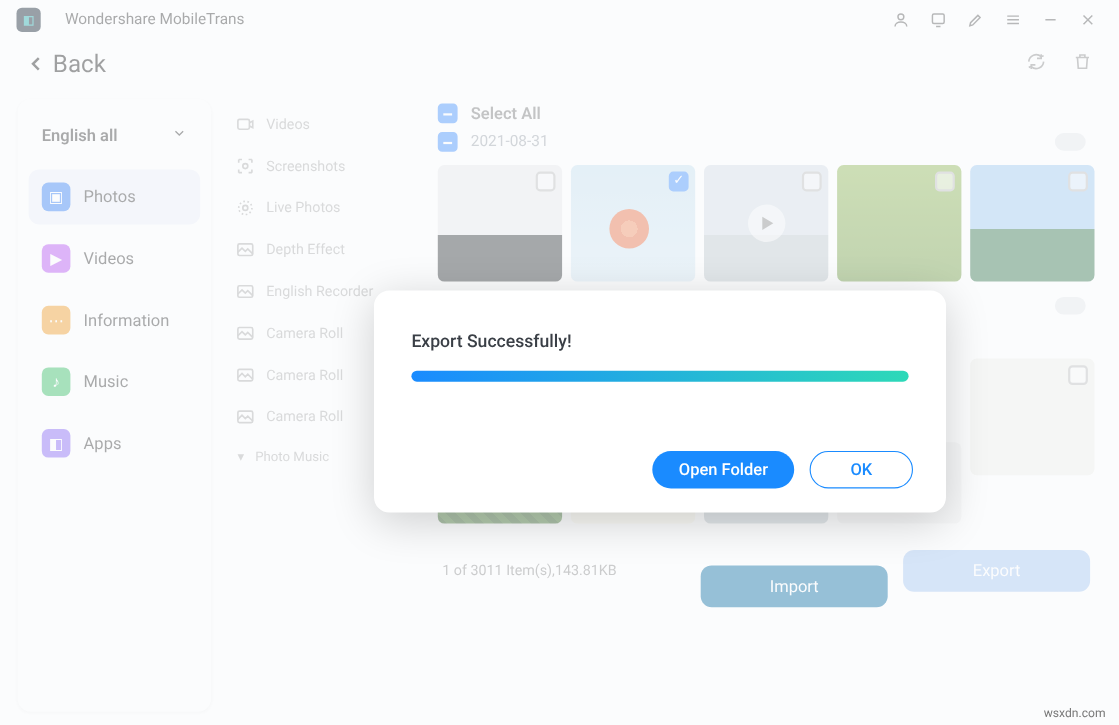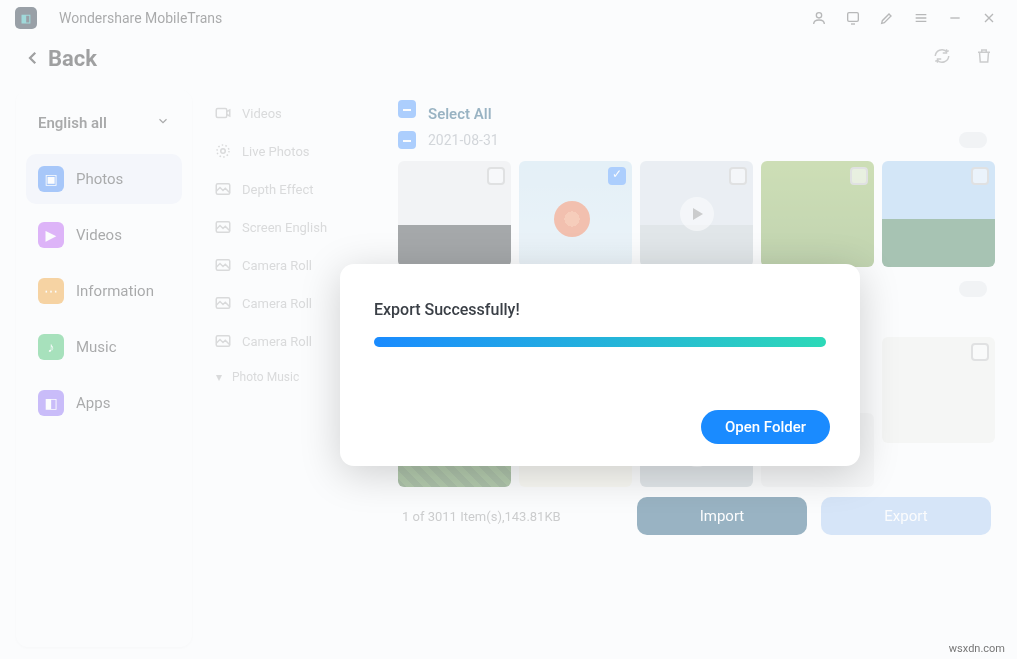--- a/index.html
+++ b/index.html
@@ -3,21 +3,21 @@
 <meta charset="utf-8">
 <style>
 *{box-sizing:border-box;margin:0;padding:0;font-family:-apple-system,BlinkMacSystemFont,"Segoe UI",Roboto,sans-serif;}
 body{width:1017px;height:659px;background:#fff;overflow:hidden;position:relative;}
 .titlebar{height:36px;display:flex;align-items:center;padding:0 15px;}
 .app-logo{width:22px;height:22px;background:#0a1a2a;border-radius:5px;display:flex;align-items:center;justify-content:center;font-size:11px;color:#1da8a8;font-weight:bold;}
 .app-title{margin-left:22px;font-size:14px;color:#333;}
 .titlebar-spacer{flex:1;}
 .titlebar-btn{width:26px;height:26px;display:flex;align-items:center;justify-content:center;color:#555;cursor:pointer;font-size:15px;margin-left:8px;}
 .back-row{height:44px;display:flex;align-items:center;padding:0 24px;justify-content:space-between;}
-.back-btn{font-size:22px;font-weight:700;color:#1a1a1a;cursor:pointer;display:flex;align-items:center;gap:6px;}
+.back-btn{font-size:22px;font-weight:400;color:#1a1a1a;cursor:pointer;display:flex;align-items:center;gap:6px;}
 .back-btn svg{width:18px;height:18px;}
 .back-actions{display:flex;gap:24px;}
 .back-actions .icn{color:#888;cursor:pointer;}
 .main-area{position:absolute;top:90px;left:16px;right:16px;bottom:12px;display:flex;}
 .sidebar{width:200px;background:#fff;border-radius:12px;padding:16px 10px;box-shadow:0 1px 3px rgba(0,0,0,0.05);}
 .filter{display:flex;justify-content:space-between;align-items:flex-start;padding:8px 12px;font-size:15px;font-weight:600;color:#333;cursor:pointer;margin-bottom:14px;}
 .nav-item{display:flex;align-items:center;padding:12px 12px;border-radius:10px;font-size:15px;color:#333;cursor:pointer;gap:12px;margin-bottom:6px;}
 .nav-item.active{background:#edf0fa;}
 .nav-icon{width:26px;height:26px;border-radius:6px;display:flex;align-items:center;justify-content:center;color:#fff;font-size:14px;}
 .ic-photos{background:#2d7bf6;}
@@ -27,36 +27,36 @@
 .ic-apps{background:#8260f6;}
 .content{flex:1;display:flex;margin-left:10px;}
 .cat-list{width:190px;padding:4px 0;}
 .cat-item{display:flex;align-items:center;gap:10px;padding:10px 12px;font-size:13px;color:#aaa;cursor:pointer;}
 .cat-item svg{width:18px;height:18px;flex-shrink:0;}
 .cat-item.shared{font-size:12px;color:#aaa;padding-left:14px;}
 .gallery{flex:1;padding:0 6px;}
 .sel-row{display:flex;align-items:center;gap:12px;padding:4px 0;}
 .chk{width:18px;height:18px;border:2px solid #3b8cff;border-radius:4px;background:#3b8cff;position:relative;}
 .chk::after{content:"";position:absolute;top:7px;left:3px;right:3px;height:2px;background:#fff;}
-.sel-label{font-size:15px;color:#0c4a6e;font-weight:600;margin-top:11px;}
+.sel-label{font-size:15px;color:#737373;font-weight:600;}
 .date-label{font-size:14px;color:#9aa0a8;}
 .count-pill{width:28px;height:16px;border-radius:8px;background:#e5e8ec;margin-left:auto;margin-right:8px;}
 .thumb-row{display:flex;gap:8px;margin-top:8px;}
 .thumb{width:113px;height:106px;border-radius:6px;background:#d8dde3;position:relative;overflow:hidden;}
 .thumb .cb{position:absolute;top:6px;right:6px;width:18px;height:18px;border:2px solid #bbb;border-radius:4px;background:rgba(255,255,255,0.6);}
 .thumb .cb.on{background:#3b8cff;border-color:#3b8cff;}
 .thumb .cb.on::after{content:"✓";color:#fff;font-size:12px;position:absolute;top:-2px;left:2px;}
 .play{position:absolute;top:50%;left:50%;width:34px;height:34px;border-radius:50%;background:rgba(255,255,255,0.6);transform:translate(-50%,-50%);display:flex;align-items:center;justify-content:center;}
 .play::after{content:"";border-left:10px solid #888;border-top:6px solid transparent;border-bottom:6px solid transparent;margin-left:3px;}
 .date-row{display:flex;align-items:center;gap:12px;padding:10px 4px 4px;}
 .cb-out{width:18px;height:18px;border:2px solid #bbb;border-radius:4px;}
 .footer{display:flex;align-items:center;gap:14px;padding:10px 4px;}
 .stats{font-size:13px;color:#888;}
 .action-btn{width:170px;height:38px;border-radius:10px;border:none;color:#fff;font-size:15px;cursor:pointer;}
-.btn-import{background:#0c4a6e;}
+.btn-import{background:#0369a1;margin-top:28px;}
 .btn-export{background:#a3c5f2;}
 .dim-overlay{position:absolute;inset:0;background:rgba(249,250,252,0.6);}
 .modal{position:absolute;top:264px;left:340px;width:520px;height:202px;background:#fff;border-radius:14px;box-shadow:0 8px 40px rgba(0,0,0,0.18);padding:36px 34px 26px;}
 .modal-title{font-size:16px;color:#3a3f46;font-weight:500;}
 .progress{margin-top:18px;height:10px;border-radius:6px;background:linear-gradient(90deg,#1a8bff,#2dd9b8);}
 .modal-actions{position:absolute;bottom:22px;right:30px;display:flex;gap:14px;}
 .modal-btn{height:34px;padding:0 24px;border-radius:18px;font-size:15px;cursor:pointer;border:none;}
 .btn-open{background:#1a8bff;color:#fff;font-weight:500;}
 .btn-ok{background:#fff;color:#1a8bff;border:1.5px solid #1a8bff;font-weight:500;padding:0 36px;}
 .watermark{position:absolute;bottom:4px;right:12px;font-size:11px;color:#777;}
@@ -167,38 +167,45 @@
     <div class="cat-list">
       <div class="cat-item">
           <svg viewBox="0 0 24 24" fill="none" stroke="currentColor" stroke-width="2">
             <rect x="3" y="6" width="14" height="12" rx="2"></rect>
             <path d="M17 10l4-2v8l-4-2"></path>
           </svg>
           <span>Videos</span>
         </div>
       <div class="cat-item">
           <svg viewBox="0 0 24 24" fill="none" stroke="currentColor" stroke-width="2">
+            <path d="M4 4h4M4 4v4M20 4h-4M20 4v4M4 20h4M4 20v-4M20 20h-4M20 20v-4"></path>
+            <circle cx="12" cy="12" r="3"></circle>
+          </svg>
+          <span>Screenshots</span>
+        </div>
+      <div class="cat-item">
+          <svg viewBox="0 0 24 24" fill="none" stroke="currentColor" stroke-width="2">
             <circle cx="12" cy="12" r="3"></circle>
             <circle cx="12" cy="12" r="8" stroke-dasharray="2 3"></circle>
           </svg>
           <span>Live Photos</span>
         </div>
       <div class="cat-item">
           <svg viewBox="0 0 24 24" fill="none" stroke="currentColor" stroke-width="2">
             <rect x="3" y="5" width="18" height="14" rx="2"></rect>
             <path d="M3 15l5-5 4 4 3-3 6 6"></path>
           </svg>
           <span>Depth Effect</span>
         </div>
       <div class="cat-item">
           <svg viewBox="0 0 24 24" fill="none" stroke="currentColor" stroke-width="2">
             <rect x="3" y="5" width="18" height="14" rx="2"></rect>
             <path d="M3 15l5-5 4 4 3-3 6 6"></path>
           </svg>
-          <span>Screen English</span>
+          <span>English Recorder</span>
         </div>
       <div class="cat-item">
           <svg viewBox="0 0 24 24" fill="none" stroke="currentColor" stroke-width="2">
             <rect x="3" y="5" width="18" height="14" rx="2"></rect>
             <path d="M3 15l5-5 4 4 3-3 6 6"></path>
           </svg>
           <span>Camera Roll</span>
         </div>
       <div class="cat-item">
           <svg viewBox="0 0 24 24" fill="none" stroke="currentColor" stroke-width="2">
@@ -278,16 +285,17 @@
   </div>
 </div>
 
 <div class="dim-overlay"></div>
 
 <div class="modal">
   <div class="modal-title">Export Successfully!</div>
   <div class="progress"></div>
   <div class="modal-actions">
     <button class="modal-btn btn-open">Open Folder</button>
+    <button class="modal-btn btn-ok">OK</button>
   </div>
 </div>
 
 <div class="watermark">wsxdn.com</div>
 
 </body></html>

